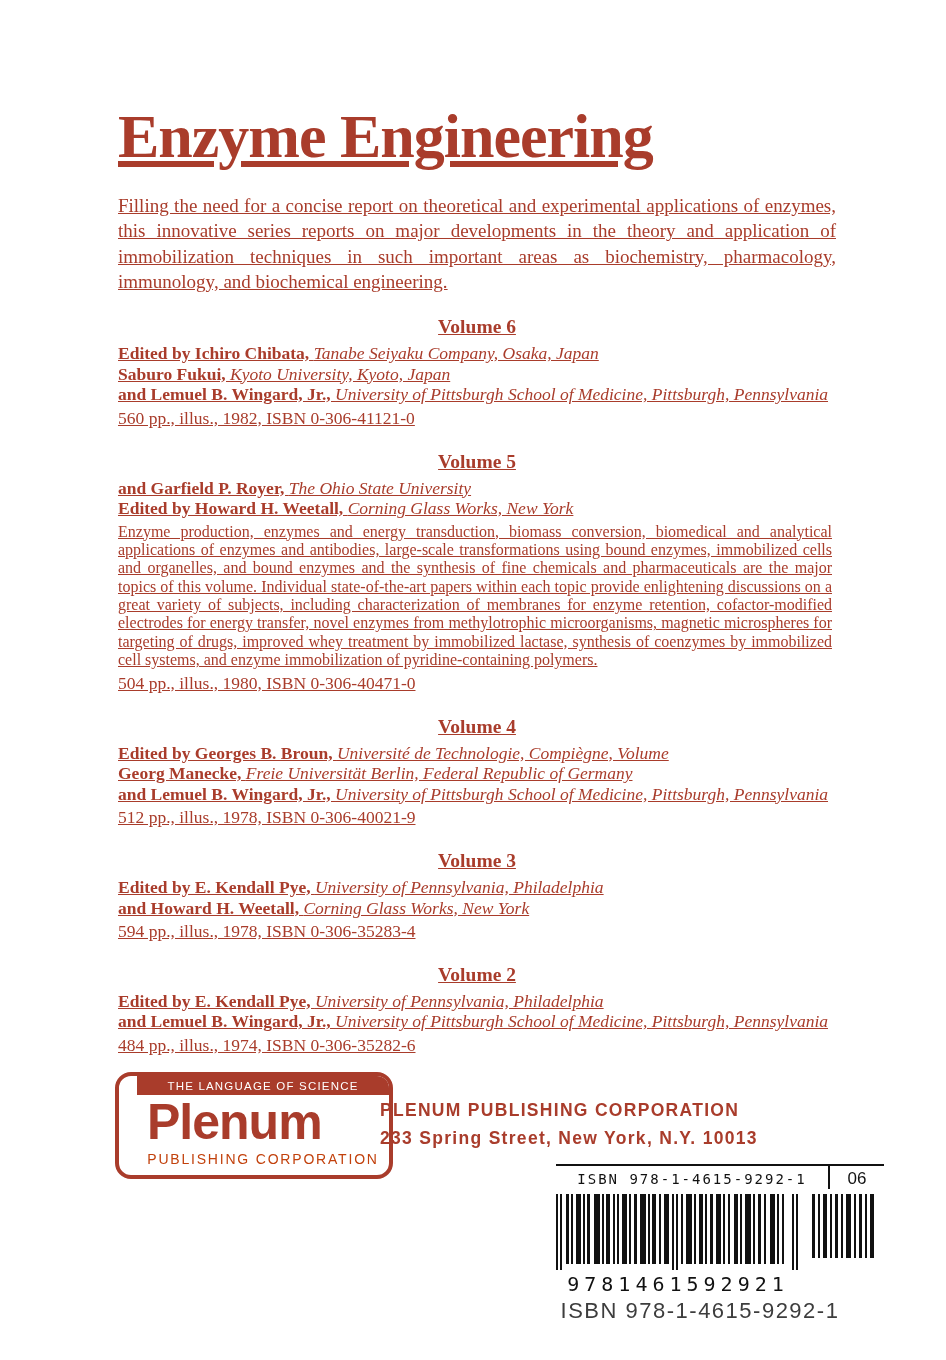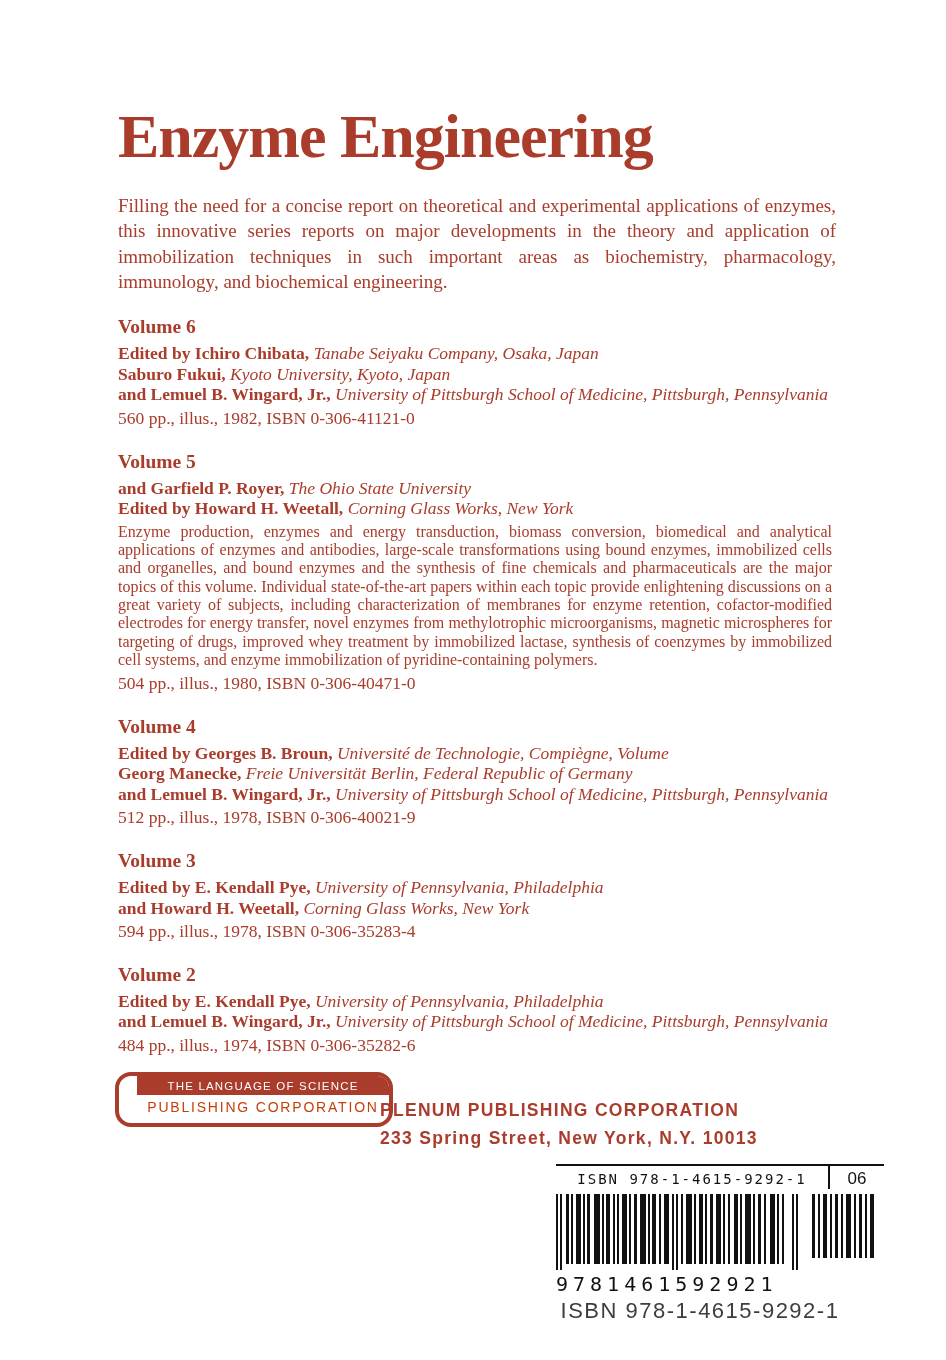--- a/index.html
+++ b/index.html
@@ -6,41 +6,42 @@
   .page {
     position:relative;
     width:946px; height:1360px;
     background:#ffffff;
     overflow:hidden;
     font-family:"Liberation Serif", serif;
     color:#a93c2b;
   }
   .content {
     position:absolute;
-    left:118px; right:110px; top:0;
+    left:118px; right:110px; top:0;text-decoration:underline;
   }
   .book-title {
     margin:104px 0 0 0;
     font-size:62px;
     line-height:1.05;
     font-weight:bold;
     letter-spacing:-1px;
     color:#a93c2b;
   }
   .intro {
     margin:24px 0 0 0;
     font-size:19px;
     line-height:1.33;
     text-align:justify;
   }
   .volume { margin-top:22px; }
   .vol-title {
     margin:16px 0 5px 0;
     font-size:19.5px;
     font-weight:bold;
+    text-align:center;
   }
   .ed-line {
     margin:0;
     font-size:17.5px;
     line-height:1.17;
   }
   .ed-line .b { font-weight:bold; }
   .ed-line .i { font-style:italic; }
   .vol-desc {
     margin:4px 4px 2px 0;
@@ -136,21 +137,21 @@
     border-left:2px solid #111111;
   }
   .bc-bars {
     display:flex;
     gap:12px;
     margin-top:5px;
     align-items:flex-start;
   }
   .bc-digits {
     width:244px;
-    text-align:left;
+    text-align:center;
     font-family:"DejaVu Sans Mono", monospace;
     font-size:20px;
     letter-spacing:5px;
     margin-top:2px;
     white-space:nowrap;
   }
   .isbn-bottom {
     position:absolute;
     left:545px; top:1298px;
     width:310px;
@@ -206,20 +207,21 @@
       <h2 class="vol-title">Volume 2</h2>
       <p class="ed-line"><span class="b">Edited by E. Kendall Pye, </span><span class="i">University of Pennsylvania, Philadelphia</span></p>
       <p class="ed-line"><span class="b">and Lemuel B. Wingard, Jr., </span><span class="i">University of Pittsburgh School of Medicine, Pittsburgh, Pennsylvania</span></p>
       <p class="pub-line">484 pp., illus., 1974, ISBN 0-306-35282-6</p>
     </section>
 
   </div>
 
   <div class="logo">
     <div class="logo-band">THE LANGUAGE OF SCIENCE</div>
+    <div class="logo-name">Plenum</div>
     <div class="logo-sub">PUBLISHING CORPORATION</div>
   </div>
 
   <div class="publisher-block">
     <div class="publisher-name">PLENUM PUBLISHING CORPORATION</div>
     <div class="publisher-address">233 Spring Street, New York, N.Y. 10013</div>
   </div>
 
   <div class="barcode">
     <div class="bc-head">

